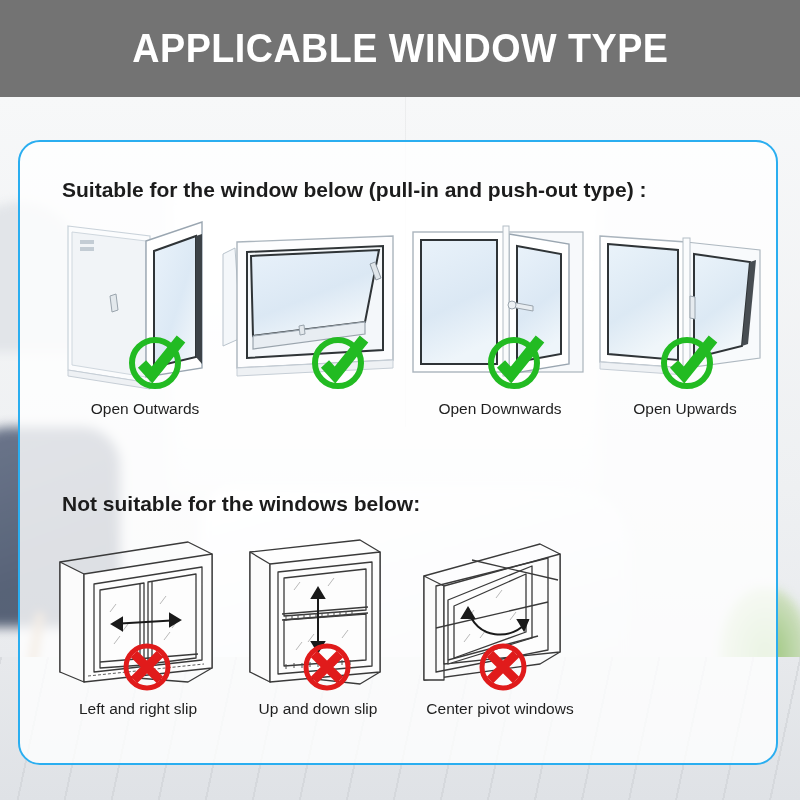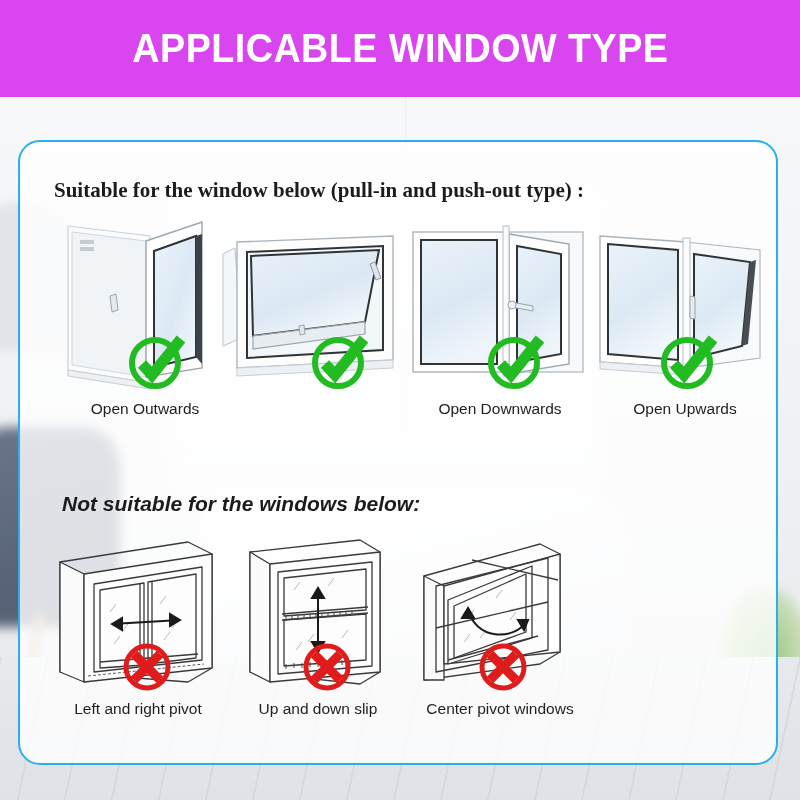--- a/index.html
+++ b/index.html
@@ -80,21 +80,21 @@
   }
   .bg-sheer {
     position:absolute; left:170px; top:95px; width:430px; height:300px;
     background:linear-gradient(180deg,rgba(255,255,255,.9),rgba(255,255,255,.4));
     filter:blur(7px);
   }
 
   
   .header {
     position: absolute; left:0; top:0; width:800px; height:97px;
-    background:#d946ef;
+    background:#737373;
     display:flex; align-items:center; justify-content:center;
   }
   .header-title {
     color:#ffffff;
     font-size:41px;
     font-weight:bold;
     letter-spacing:0.5px;
     transform: scaleX(0.92);
     white-space:nowrap;
   }
@@ -109,22 +109,22 @@
     box-sizing:border-box;
   }
 
   .section-title {
     position:absolute;
     color:#1c1c1c;
     font-size:21px;
     font-weight:700;
     white-space:nowrap;
   }
-  #title-good { left:34px; top:36px;font-family:Liberation Serif, serif; }
-  #title-bad  { left:42px; top:350px;font-style:italic; }
+  #title-good { left:42px; top:36px; }
+  #title-bad  { left:42px; top:350px; }
 
   
   .row { position:absolute; left:0; width:100%; }
   .item {
     position:absolute;
     text-align:center;
   }
   .item-label {
     position:absolute;
     left:0; width:100%;
@@ -346,21 +346,21 @@
           </g>
 
           <g stroke="#5a5a5a" stroke-width="1" stroke-dasharray="3 2">
             <line x1="40" y1="144" x2="156" y2="132"></line>
           </g>
         </svg>
         <svg class="badge" style="left:72px; top:108px;" width="54" height="54" viewBox="0 0 54 54">
           <circle cx="27" cy="27" r="21" fill="none" stroke="#e01b1b" stroke-width="5"></circle>
           <path d="M14,14 L40,40 M40,14 L14,40" stroke="#e01b1b" stroke-width="9" stroke-linecap="butt"></path>
         </svg>
-        <div class="item-label">Left and right pivot</div>
+        <div class="item-label">Left and right slip</div>
       </div>
 
       <div class="item" style="left:390px;">
         <svg class="art" viewBox="0 0 180 160">
           <g fill="none" stroke="#3a3a3a" stroke-width="1.3" stroke-linejoin="round">
 
             <polygon points="14,44 130,12 150,22 150,120 130,132 14,148"></polygon>
             <polygon points="14,44 34,54 34,148 14,148" fill="#fbfbfb"></polygon>
             <polygon points="34,54 150,22 150,120 34,132" fill="#fdfdfd"></polygon>
             <polygon points="26,54 138,26 138,118 26,140"></polygon>

